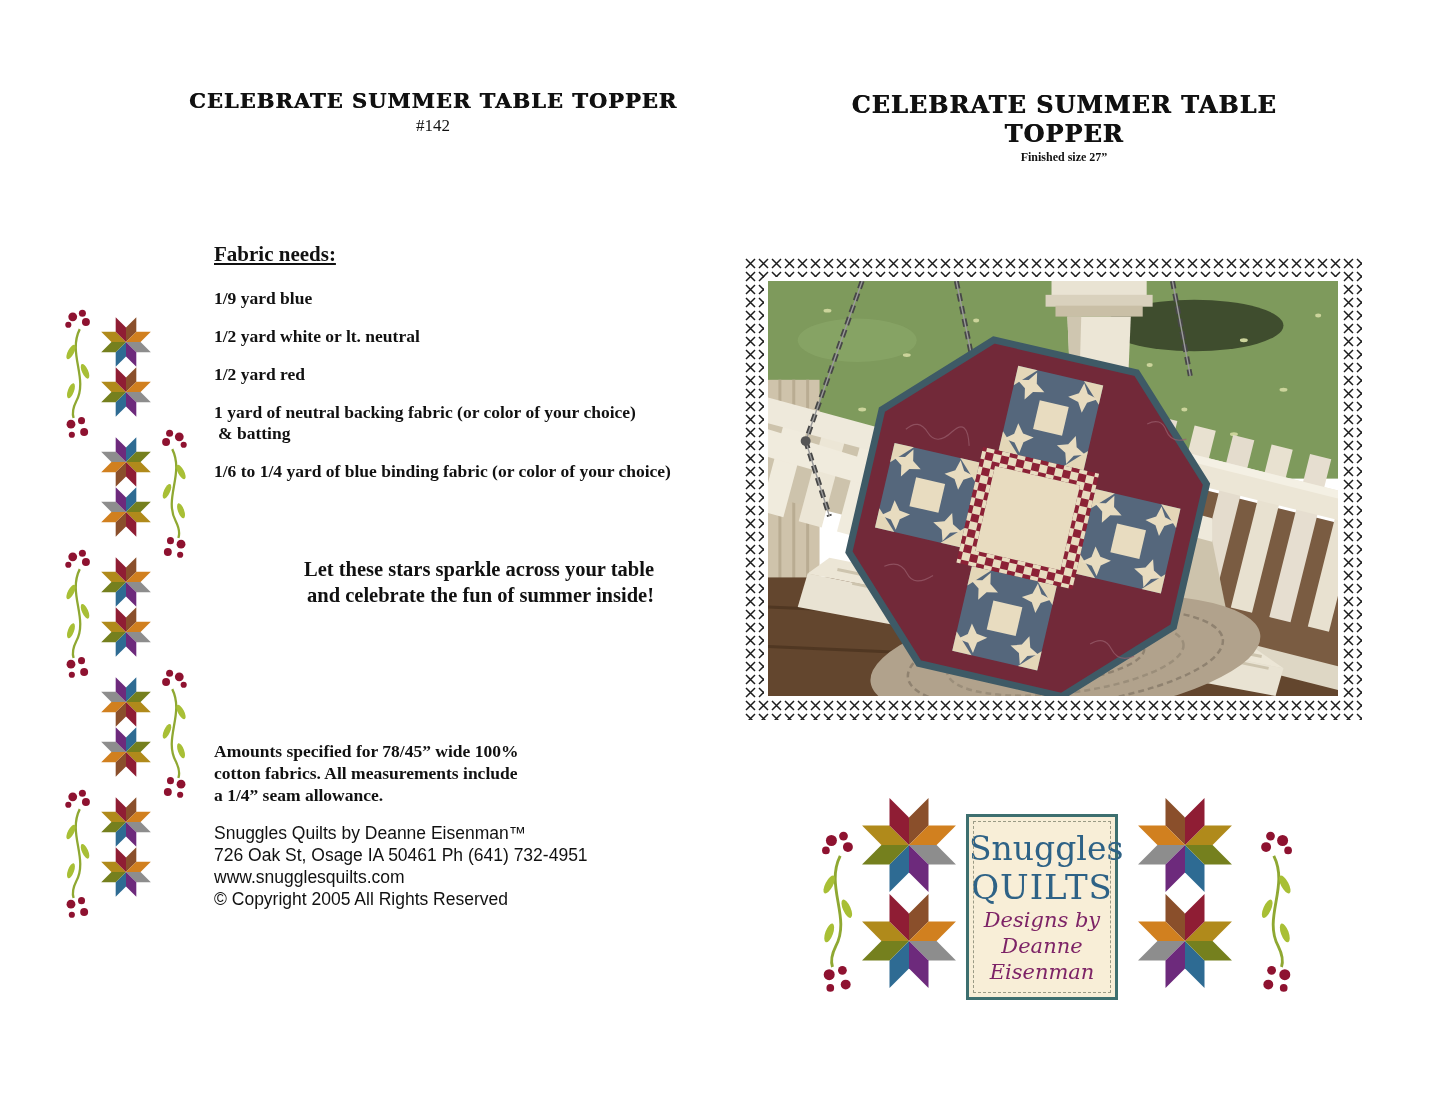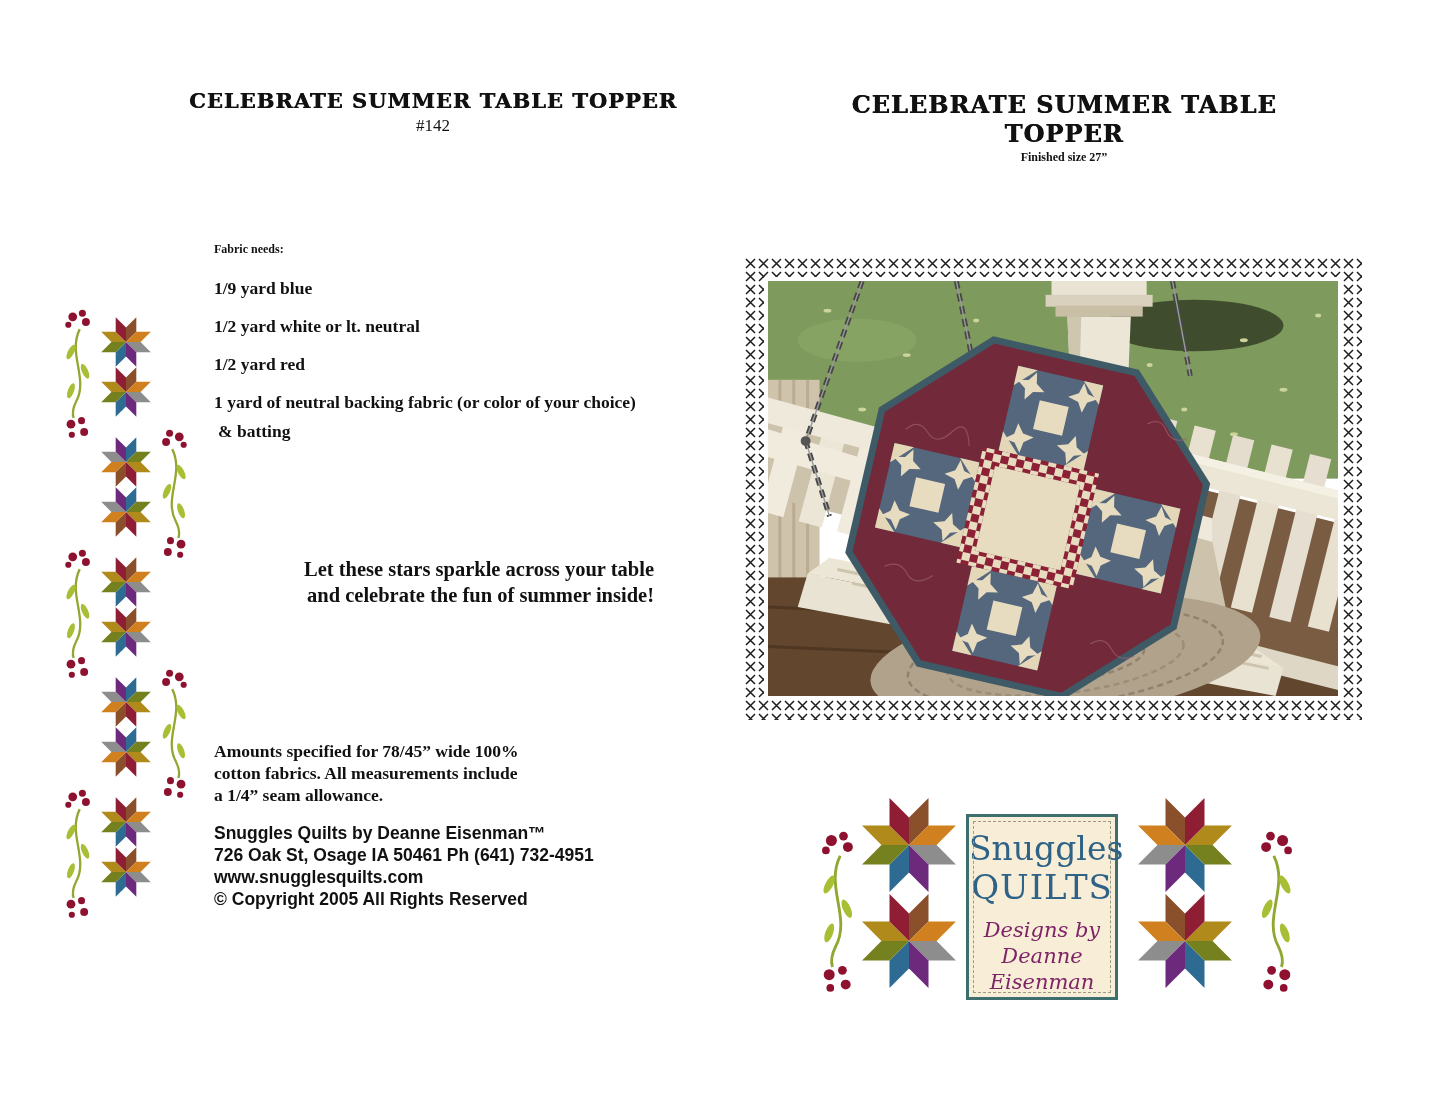--- a/index.html
+++ b/index.html
@@ -10,30 +10,30 @@
   .title-left{position:absolute;left:158px;top:88px;width:550px;text-align:center;}
   .title-right{position:absolute;left:790px;top:90px;width:548px;text-align:center;}
   .doc-title{font-family:"DejaVu Serif",serif;font-weight:bold;font-size:21px;
              letter-spacing:1px;text-shadow:0.6px 0 #111;}
   .title-right .doc-title{font-size:24px;}
   .pattern-number{font-weight:normal;font-size:17px;margin-top:3px;}
   .finished-size{font-weight:bold;font-size:12px;margin-top:2px;}
 
   
   .fabric-needs{position:absolute;left:214px;top:242px;width:530px;font-size:17.5px;font-weight:bold;}
-  .fabric-needs h3{margin:0 0 21px 0;font-size:12px;}
+  .fabric-needs h3{margin:0 0 21px 0;font-size:21px;text-decoration:underline;}
   .fabric-needs p{margin:0 0 17px 0;line-height:21px;}
   .fabric-needs p.cont{margin:0 0 17px 4px;}
   .tagline{position:absolute;left:214px;top:556px;width:440px;
            font-size:20.5px;font-weight:bold;line-height:26px;text-align:right;}
   .amounts-note{position:absolute;left:214px;top:740px;width:400px;
                 font-size:17.5px;font-weight:bold;line-height:22px;}
   .contact-block{position:absolute;left:214px;top:822px;width:480px;
                  font-family:"Liberation Sans",sans-serif;font-size:17.5px;
-                 font-weight:bold;line-height:22px;}
+                 font-weight:normal;line-height:22px;}
 
   
   .star-strip{position:absolute;left:0;top:0;width:220px;height:1117px;}
   .star-group{position:absolute;left:98px;width:56px;height:108px;}
   .sg1{top:314px}.sg2{top:434px}.sg3{top:554px}.sg4{top:674px}.sg5{top:794px}
   .star{position:absolute;left:0;width:56px;height:56px;}
   .star.s2{top:50px;}
   .vine{position:absolute;width:36px;height:132px;top:-6px;}
   .vine.vleft{left:-38px;}
   .vine.vright{right:-38px;transform:scaleX(-1);}
@@ -66,21 +66,21 @@
   .logo-box{position:absolute;left:148px;top:26px;width:152px;height:186px;
             background:var(--logo-cream);border:3px solid var(--logo-border-teal);
             box-sizing:border-box;text-align:center;}
   .logo-box::before{content:"";position:absolute;left:4px;top:4px;right:4px;bottom:4px;
             border:1px dashed #9a9a85;pointer-events:none;}
   .logo-name1{font-family:"DejaVu Serif",serif;font-size:33px;color:var(--logo-teal);
               margin-top:14px;line-height:36px;}
   .logo-name2{font-family:"DejaVu Serif",serif;font-size:34px;letter-spacing:1px;
               color:var(--logo-teal);line-height:40px;}
   .logo-by1{font-family:"DejaVu Serif",serif;font-style:italic;font-size:21px;
-            color:var(--logo-plum);margin-top:10px;line-height:26px;}
+            color:var(--logo-plum);line-height:26px;}
   .logo-by2{font-family:"DejaVu Serif",serif;font-style:italic;font-size:21px;
             color:var(--logo-plum);line-height:26px;}
 </style>
 </head>
 <body>
 
 <div class="page">
 
   <div class="title-left">
     <div class="doc-title">CELEBRATE SUMMER TABLE TOPPER</div>
@@ -90,22 +90,23 @@
   <div class="title-right">
     <div class="doc-title">CELEBRATE SUMMER TABLE TOPPER</div>
     <div class="finished-size">Finished size 27”</div>
   </div>
 
   <div class="fabric-needs">
     <h3>Fabric needs:</h3>
     <p>1/9 yard blue</p>
     <p>1/2 yard white or lt. neutral</p>
     <p>1/2 yard red</p>
-    <p style="margin-bottom:8px">1 yard of neutral backing fabric (or color of your choice)</p>
+    <p style="margin-bottom:0">1 yard of neutral backing fabric (or color of your choice)</p>
     <p class="cont">&amp; batting</p>
+    <p>1/6 to 1/4 yard of blue binding fabric (or color of your choice)</p>
   </div>
 
   <div class="tagline">
     <div>Let these stars sparkle across your table</div>
     <div>and celebrate the fun of summer inside!</div>
   </div>
 
   <div class="amounts-note">
     <div>Amounts specified for 78/45” wide 100%</div>
     <div>cotton fabrics.  All measurements include</div>

